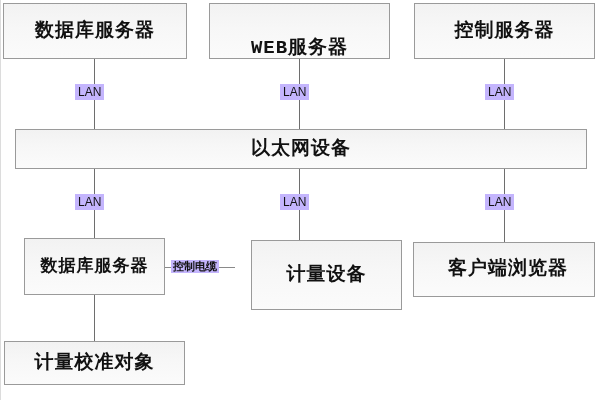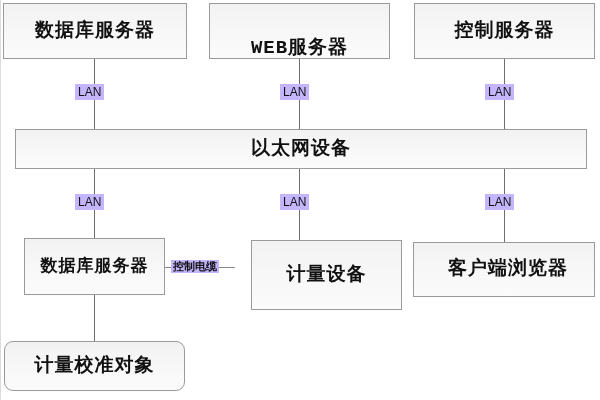--- a/index.html
+++ b/index.html
@@ -37,21 +37,21 @@
     line-height: 1;
     white-space: nowrap;
   }
   .n-db      { left: 2px;   top: 3px;   width: 184px; height: 56px; font-size: 19px; }
   .n-web     { left: 208px; top: 3px;   width: 181px; height: 56px; font-size: 19px; align-items: flex-end; }
   .n-ctrl    { left: 413px; top: 3px;   width: 181px; height: 56px; font-size: 19px; }
   .n-eth     { left: 14px;  top: 129px; width: 572px; height: 40px; font-size: 19px; }
   .n-switch  { left: 23px;  top: 238px; width: 141px; height: 57px; font-size: 17px; }
   .n-meter   { left: 250px; top: 240px; width: 151px; height: 70px; font-size: 19px; }
   .n-client  { left: 412px; top: 242px; width: 182px; height: 55px; font-size: 19px; padding-left: 8px; }
-  .n-object  { left: 3px;   top: 341px; width: 181px; height: 50px; font-size: 19px; border-radius: 9px; }
+  .n-object  { left: 3px;   top: 341px; width: 181px; height: 44px; font-size: 19px; }
 
   .vline {
     position: absolute;
     width: 0;
     border-left: 1px solid #6e6e6e;
     z-index: 1;
   }
   .hline {
     position: absolute;
     height: 0;

